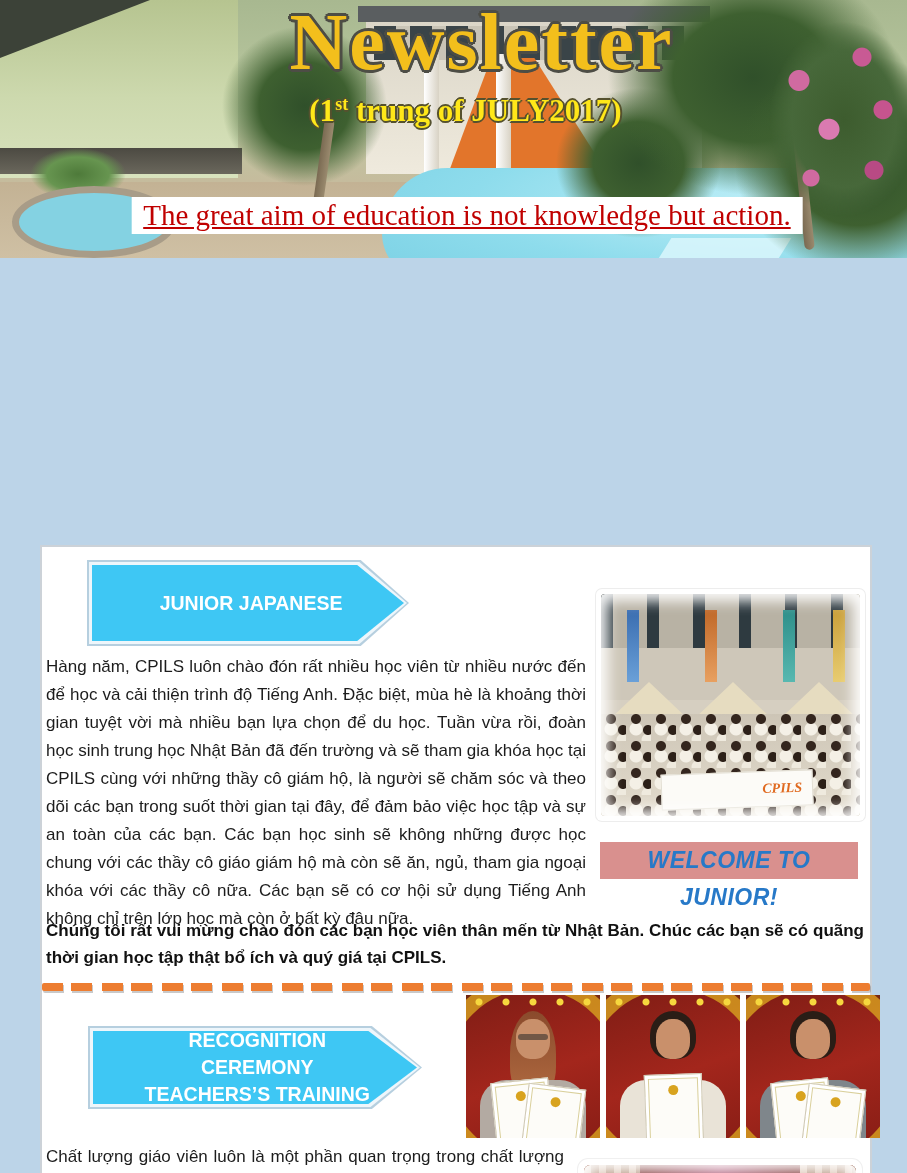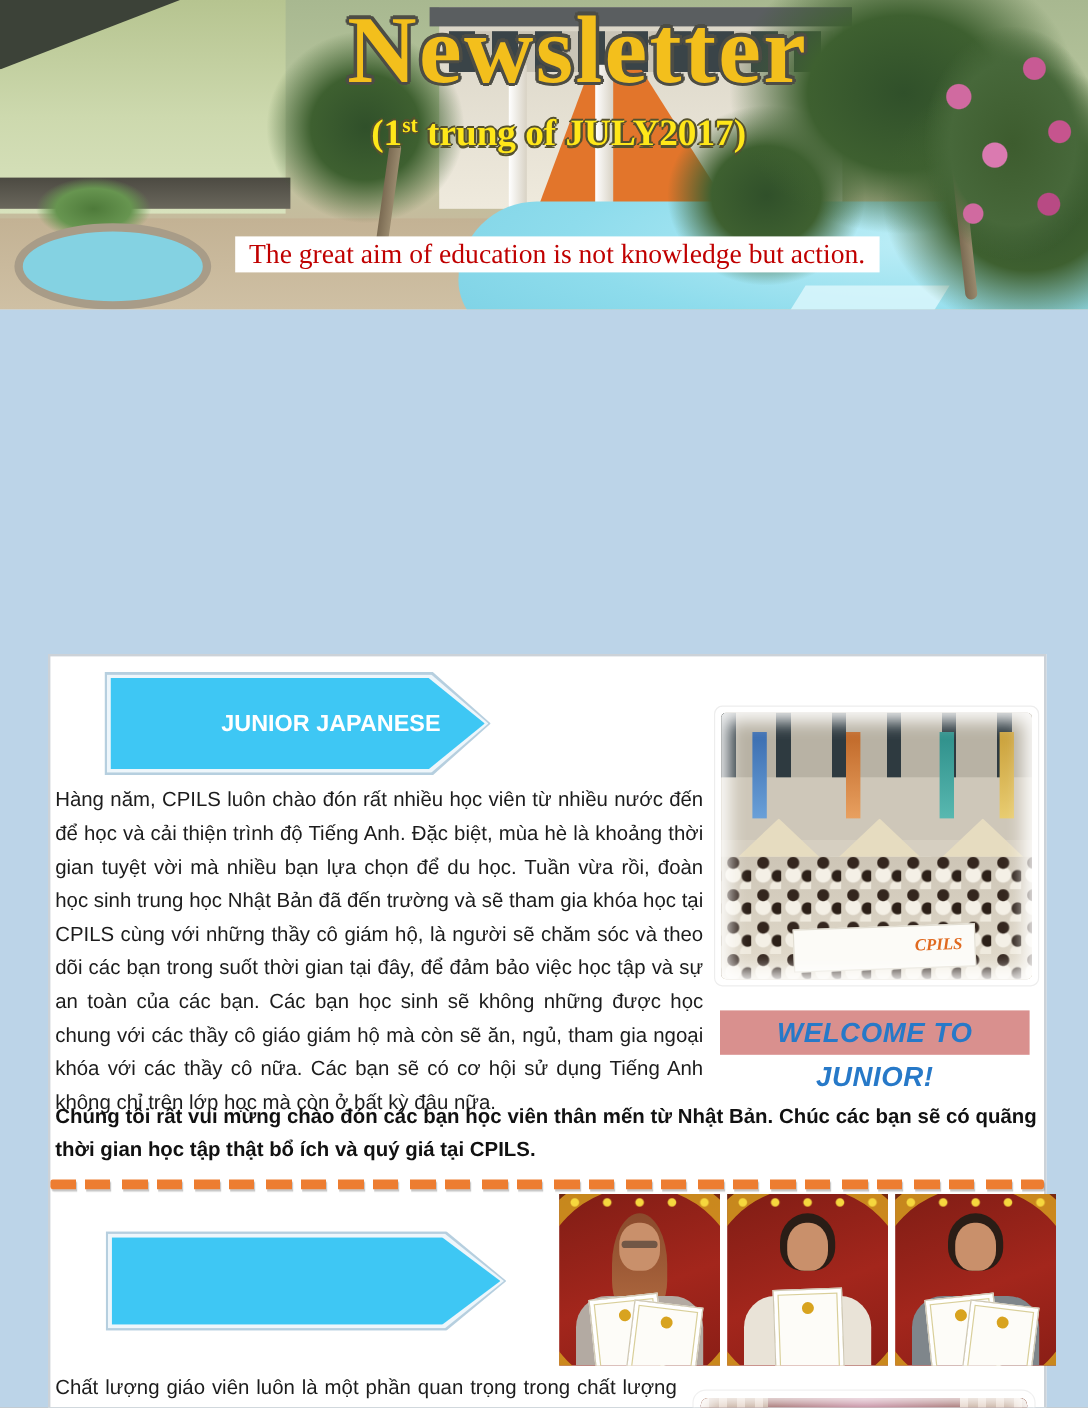--- a/index.html
+++ b/index.html
@@ -60,37 +60,37 @@
         font-family:"Liberation Serif","DejaVu Serif",serif;font-weight:bold;font-size:31px;color:#FFE719;
         text-shadow:2px 0 0 #55512e,-2px 0 0 #55512e,0 2px 0 #55512e,0 -2px 0 #55512e,
                     1px 1px 0 #55512e,-1px -1px 0 #55512e;}
   .week sup{font-size:18px;}
   .intro{position:absolute;top:141px;left:0;width:100%;margin:0;padding:0 6px;box-sizing:border-box;
         text-align:center;font-family:"Liberation Serif","DejaVu Serif",serif;font-size:21px;line-height:26px;color:#fff;
         text-shadow:1.5px 0 0 #4a4a46,-1.5px 0 0 #4a4a46,0 1.5px 0 #4a4a46,0 -1.5px 0 #4a4a46,
                     1px 1px 0 #4a4a46,-1px -1px 0 #4a4a46;}
   .quote-strip{position:absolute;top:197px;left:50%;transform:translateX(-48%);background:#fff;
         padding:2px 12px;white-space:nowrap;font-family:"Liberation Serif","DejaVu Serif",serif;
-        font-size:23px;color:#C00000;}
+        font-size:29px;color:#C00000;text-decoration:underline;}
   .quote-author{position:absolute;top:237px;left:520px;width:260px;text-align:center;
         font-family:"Liberation Serif","DejaVu Serif",serif;font-style:italic;font-weight:bold;
         font-size:24px;color:#9C1C1C;}
 
   
   .content-bg{position:absolute;left:0;top:258px;width:907px;height:915px;background:#BCD4E8;}
   .card{position:absolute;left:40px;top:287px;width:832px;height:860px;background:#fff;
         border:2px solid #ccd2d8;box-sizing:border-box;}
 
   
   .banner{position:absolute;--arrow:polygon(0 0,85% 0,100% 50%,85% 100%,0 100%);}
   .banner .l1{position:absolute;inset:0;background:#b6cfdf;clip-path:var(--arrow);}
   .banner .l2{position:absolute;inset:2px;background:#eef6fb;clip-path:var(--arrow);}
   .banner .l3{position:absolute;inset:5px;background:#3EC7F4;clip-path:var(--arrow);}
   .banner .txt{position:absolute;left:0;top:0;bottom:0;right:13%;display:flex;flex-direction:column;
-        justify-content:center;align-items:flex-end;color:#fff;font-weight:bold;font-size:19.5px;
+        justify-content:center;align-items:center;color:#fff;font-weight:bold;font-size:19.5px;
         line-height:27px;text-align:center;margin-left:48px;}
   .banner1{left:45px;top:13px;width:322px;height:86px;}
   .banner2{left:46px;top:479px;width:334px;height:83px;}
 
   .para{position:absolute;margin:0;font-size:17px;line-height:28px;color:#1c1c1c;text-align:justify;}
   .body1{left:4px;top:106px;width:540px;}
   .body2{left:4px;top:596px;width:518px;line-height:27px;}
   .closing{position:absolute;margin:0;font-weight:bold;font-size:17px;line-height:27px;color:#111;text-align:justify;}
   .closing1{left:4px;top:370px;width:818px;}
 
@@ -259,20 +259,24 @@
             <div class="torso"></div>
           <div class="cert a"></div>
             <div class="cert b"></div>
         </div>
       </div>
 
       <div class="banner banner2">
         <i class="l1"></i>
           <i class="l2"></i>
           <i class="l3"></i>
+        <div class="txt">
+          <div>RECOGNITION CEREMONY</div>
+          <div>TEACHERS’S TRAINING</div>
+        </div>
       </div>
 
       <p class="para body2">Chất lượng giáo viên luôn là một phần quan trọng trong chất lượng giảng dạy và đào tạo tại CPILS. Vì vậy, chúng tôi luôn biết cách để khuyến khích để các thầy cô giáo cố gắng phát huy hết mình và không ngừng học hỏi để mang lại những kiến thức tốt nhất cho các bạn học viên. Hàng quý, CPILS có những buổi tuyên dương khen thưởng dành cho những thầy cô giáo có thành tích tốt và được đánh giá cao trong quá trình giảng dạy. Cảm ơn các giáo viên tận tâm và nhiệt huyết đã cố gắng hết mình để mang lại những kiến thức quý báu cho các bạn học viên và chất lượng giảng dạy tuyệt vời tại CPILS.</p>
 
       <div class="photo group">
         <div class="gp-in">
           <div class="gp-curt gcl"></div>
           <div class="gp-curt gcr"></div>
           <div class="gp-glow"></div>
 

